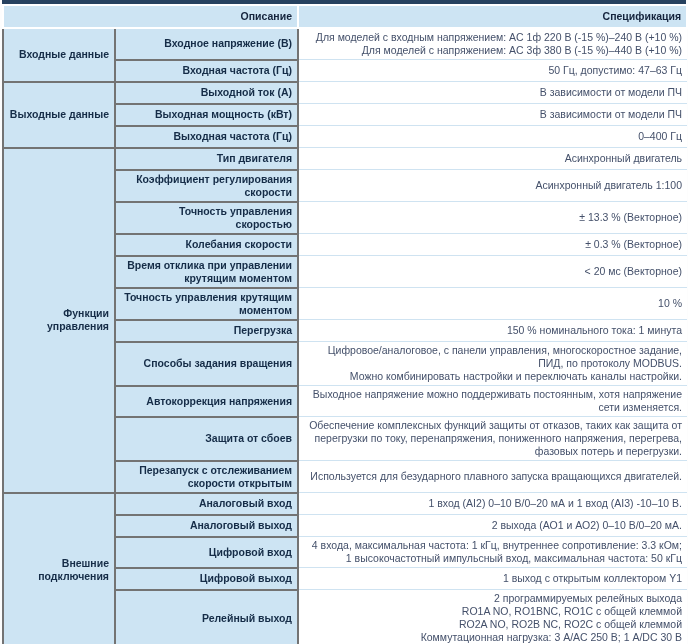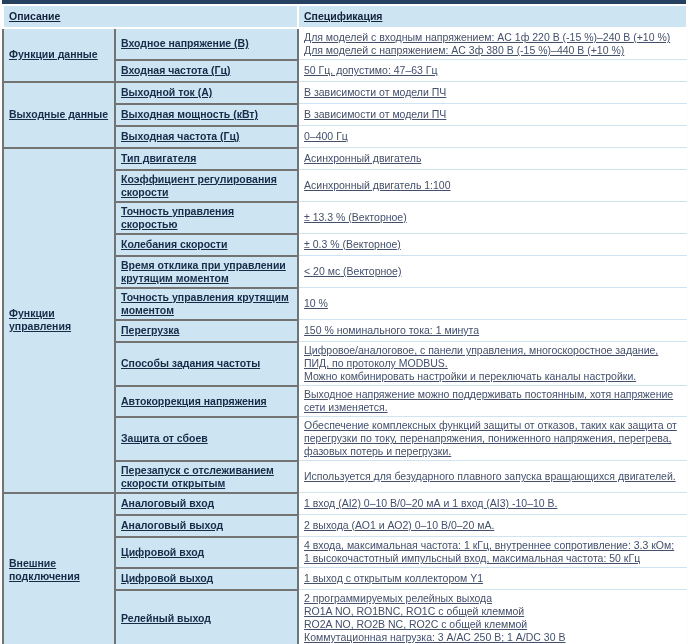--- a/index.html
+++ b/index.html
@@ -25,25 +25,24 @@
     border-collapse: collapse;
     table-layout: fixed;
   }
   col.c1 { width: 112px; }
   col.c2 { width: 183px; }
   col.c3 { width: 389px; }
   th, td {
     font-size: 10.5px;
     line-height: 13px;
     vertical-align: middle;
-    text-align: left;
+    text-align: right;
     white-space: pre-line;
     padding: 2px 5px;
     height: 22px;
-    text-decoration: underline;
   }
   th.hdr {
     background: #cde4f3;
     border: 2px solid #ffffff;
     color: #14233c;
     font-weight: bold;
     height: 23px;
   }
   td.cat, td.desc {
     background: #cde4f3;
@@ -72,21 +71,21 @@
       </colgroup>
     <thead>
       <tr>
         <th class="hdr" colspan="2">Описание</th>
         <th class="hdr">Спецификация</th>
       </tr>
     </thead>
     <tbody>
 
       <tr>
-        <td class="cat" rowspan="2">Функции данные</td>
+        <td class="cat" rowspan="2">Входные данные</td>
         <td class="desc">Входное напряжение (В)</td>
         <td class="spec">Для моделей с входным напряжением: AC 1ф 220 В (-15 %)–240 В (+10 %)
 Для моделей с напряжением: AC 3ф 380 В (-15 %)–440 В (+10 %)</td>
       </tr>
       <tr>
         <td class="desc">Входная частота (Гц)</td>
         <td class="spec">50 Гц, допустимо: 47–63 Гц</td>
       </tr>
 
       <tr>
@@ -130,21 +129,21 @@
       <tr>
         <td class="desc">Точность управления крутящим
 моментом</td>
         <td class="spec">10 %</td>
       </tr>
       <tr>
         <td class="desc">Перегрузка</td>
         <td class="spec">150 % номинального тока: 1 минута</td>
       </tr>
       <tr>
-        <td class="desc">Способы задания частоты</td>
+        <td class="desc">Способы задания вращения</td>
         <td class="spec">Цифровое/аналоговое, с панели управления, многоскоростное задание,
 ПИД, по протоколу MODBUS.
 Можно комбинировать настройки и переключать каналы настройки.</td>
       </tr>
       <tr>
         <td class="desc">Автокоррекция напряжения</td>
         <td class="spec">Выходное напряжение можно поддерживать постоянным, хотя напряжение
 сети изменяется.</td>
       </tr>
       <tr>

